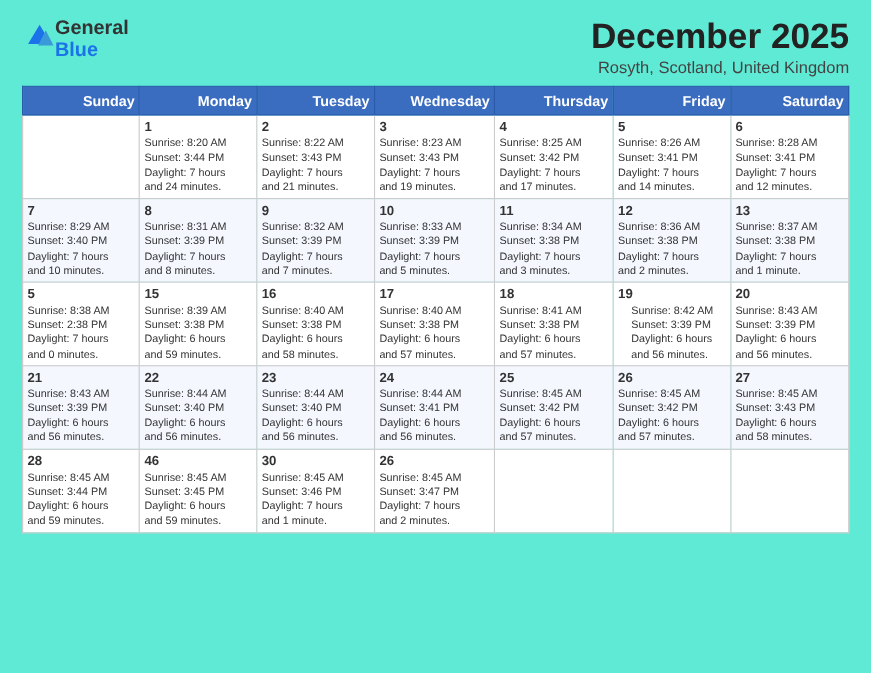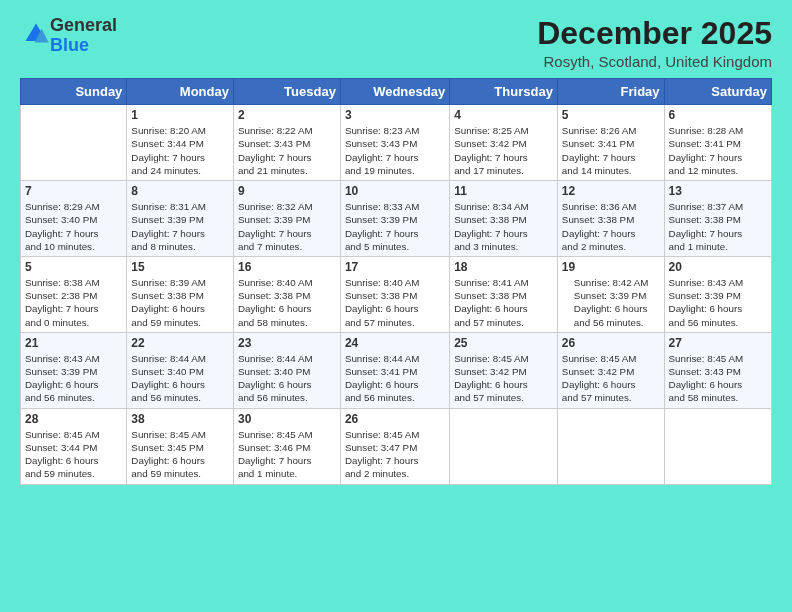--- a/index.html
+++ b/index.html
@@ -330,21 +330,21 @@
         </tr>
         <tr>
           <td>
             <span class="day-number">28</span>
             <div class="day-info" style="white-space: pre-line;">Sunrise: 8:45 AM
 Sunset: 3:44 PM
 Daylight: 6 hours
 and 59 minutes.</div>
           </td>
           <td>
-            <span class="day-number">38</span>
+            <span class="day-number">46</span>
             <div class="day-info" style="white-space: pre-line;">Sunrise: 8:45 AM
 Sunset: 3:45 PM
 Daylight: 6 hours
 and 59 minutes.</div>
           </td>
           <td>
             <span class="day-number">30</span>
             <div class="day-info" style="white-space: pre-line;">Sunrise: 8:45 AM
 Sunset: 3:46 PM
 Daylight: 7 hours

